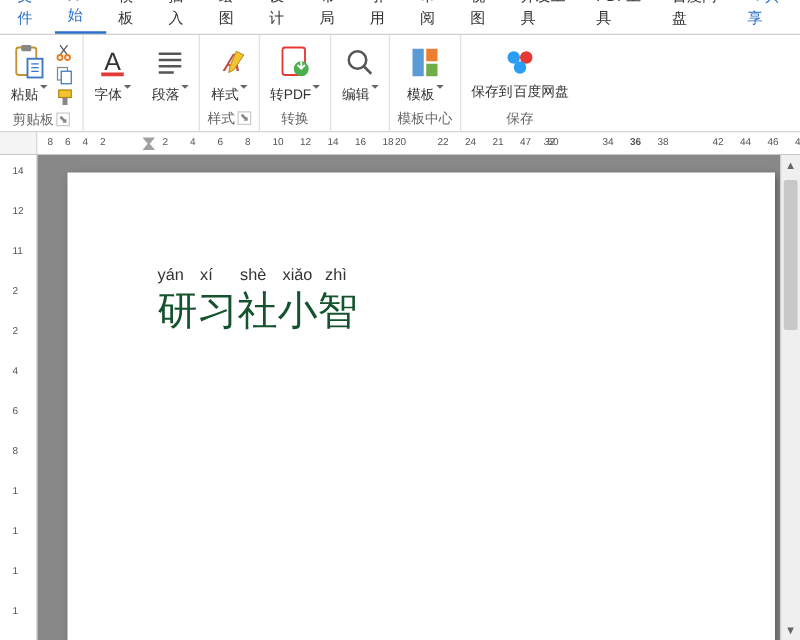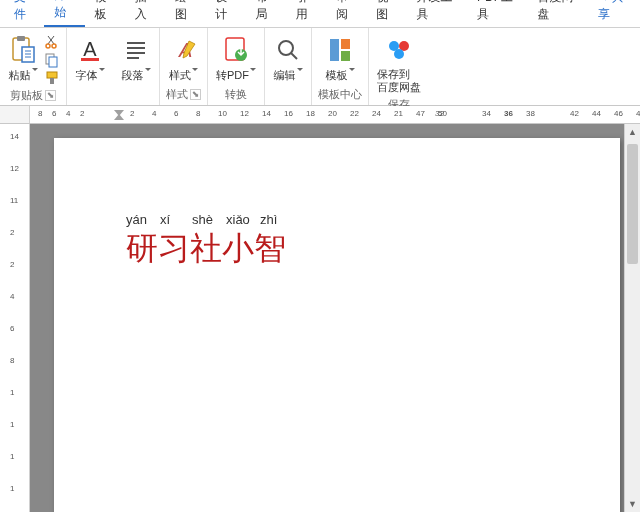--- a/index.html
+++ b/index.html
@@ -24,21 +24,21 @@
 .hruler{flex:1;position:relative;background:#fff;font-size:8px;color:#555}
 .hruler .seg{position:absolute;top:3px}
 .hruler .lm{position:absolute;left:84px;top:0}
 .main{display:flex;height:388px}
 .vruler{width:30px;background:#fff;border-right:1px solid #d0d0d0;position:relative;font-size:8px;color:#555}
 .vruler .vn{position:absolute;left:10px}
 .doc-area{flex:1;background:#888;overflow:hidden;position:relative;padding:14px 0 0 24px}
 .page{width:566px;height:380px;background:#fff;box-shadow:2px 2px 6px rgba(0,0,0,0.3);position:relative;padding:74px 0 0 72px}
 .ruby-line{font-size:13px;color:#333;letter-spacing:0;display:flex;gap:0}
 .ruby-line span{display:inline-block;}
-.cn-line{font-size:32px;color:#b91c1c;font-weight:400;letter-spacing:0}
+.cn-line{font-size:32px;color:#14532d;font-weight:400;letter-spacing:0}
 .vscroll{position:absolute;right:0;top:124px;bottom:0;width:16px;background:#efefef;border-left:1px solid #d0d0d0}
 .vscroll .thumb{position:absolute;top:20px;left:2px;right:2px;height:120px;background:#c8c8c8;border-radius:2px}
 .vscroll .arr{position:absolute;left:0;right:0;height:16px;display:flex;align-items:center;justify-content:center;color:#666;font-size:9px}
 .badge{position:absolute;top:-3px;right:-3px;background:#e53935;color:#fff;font-size:6px;padding:0 2px;border-radius:1px;font-weight:bold}
 </style>
 </head>
 <body>
 
 <div class="tabs">
   <div class="tab file">文件</div>
@@ -222,21 +222,21 @@
   <div class="grp" style="border-right:none">
     <div class="grp-body">
       <div class="big-btn">
         <div class="ic">
             <svg width="30" height="28">
               <circle cx="10" cy="10" r="5" fill="#2a9df4"></circle>
               <circle cx="20" cy="10" r="5" fill="#e53935"></circle>
               <circle cx="15" cy="18" r="5" fill="#2a9df4"></circle>
             </svg>
           </div>
-        <div class="lbl" style="flex-direction:column;line-height:1.1">
+        <div class="lbl" style="flex-direction:row;line-height:1.1">
             <span>保存到</span>
             <span>百度网盘</span>
           </div>
       </div>
     </div>
     <div class="grp-label">
         <span>保存</span>
       </div>
   </div>
 </div>
@@ -254,21 +254,21 @@
       <div class="seg" style="left: 50px;">2</div>
       <div class="seg" style="left: 100px;">2</div>
       <div class="seg" style="left: 122px;">4</div>
       <div class="seg" style="left: 144px;">6</div>
       <div class="seg" style="left: 166px;">8</div>
       <div class="seg" style="left: 188px;">10</div>
       <div class="seg" style="left: 210px;">12</div>
       <div class="seg" style="left: 232px;">14</div>
       <div class="seg" style="left: 254px;">16</div>
       <div class="seg" style="left: 276px;">18</div>
-      <div class="seg" style="left: 298px;">20</div>
+      <div class="seg" style="left: 286px;">20</div>
       <div class="seg" style="left: 320px;">22</div>
       <div class="seg" style="left: 342px;">24</div>
       <div class="seg" style="left: 364px;">21</div>
       <div class="seg" style="left: 386px;">47</div>
       <div class="seg" style="left: 408px;">50</div>
       <div class="seg" style="left: 405px; font-style: italic;">32</div>
       <div class="seg" style="left: 452px;">34</div>
       <div class="seg" style="left: 474px; font-weight: bold;">36</div>
       <div class="seg" style="left: 496px;">38</div>
       <div class="seg" style="left: 540px;">42</div>

